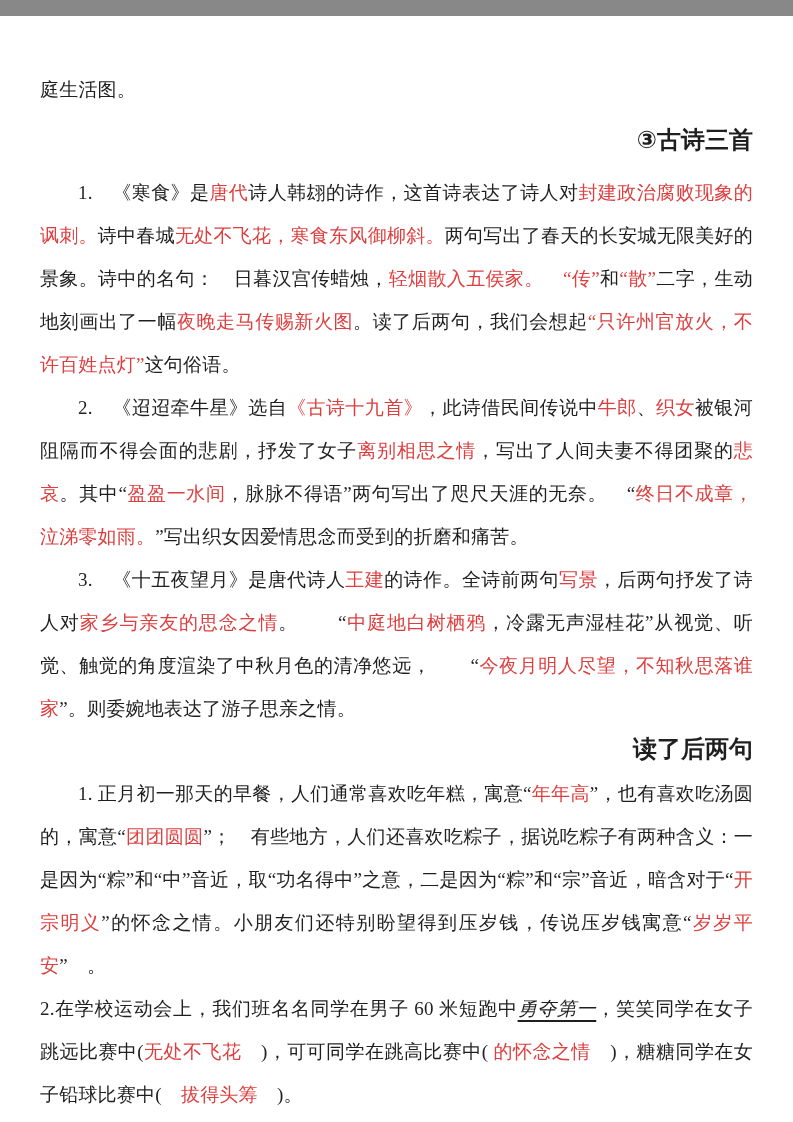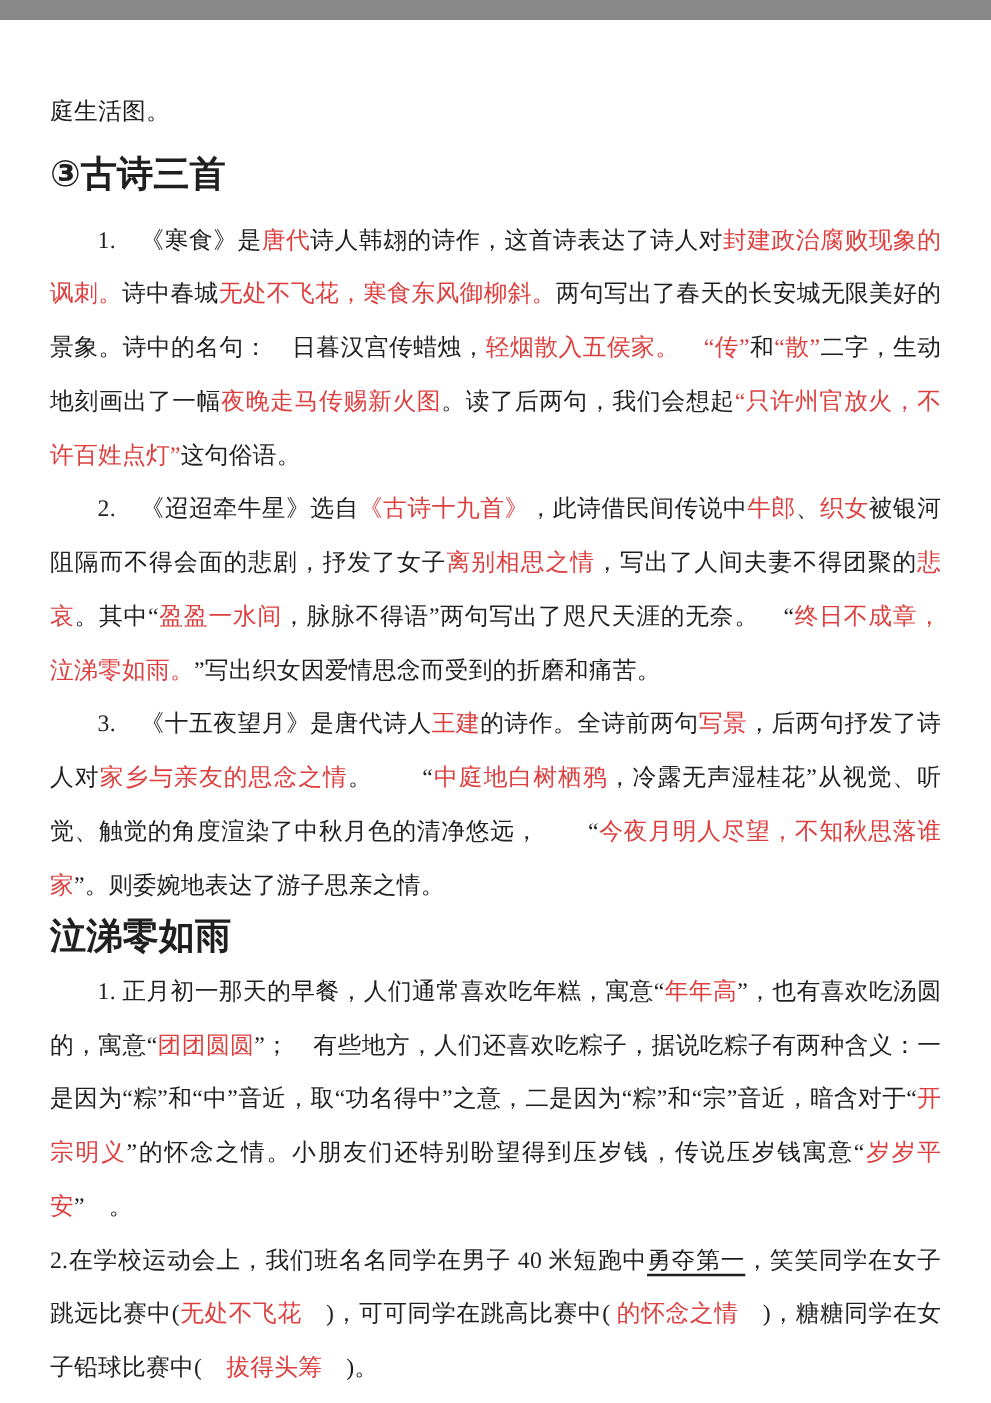--- a/index.html
+++ b/index.html
@@ -22,52 +22,53 @@
     color: var(--ink);
   }
   .para {
     margin: 0;
     text-align: justify;
     line-height: 43px;
     letter-spacing: 0.2px;
   }
   .para.indent { text-indent: 38px; }
   .section-title {
-    text-align: left;
+    text-align: right;
     color: var(--blue);
     font-family: "Liberation Sans", "DejaVu Sans", sans-serif;
     font-weight: bold;
-    font-size: 29px;
+    font-size: 24px;
     line-height: 34px;
     margin: 12px 0 14px 0;
   }
   .section-title.second { margin: 2px 0 6px 0; }
   .plain { color: var(--ink); }
   .red-u {
     color: var(--red);
     text-decoration-color: var(--red);
     text-decoration-thickness: 1.5px;
     text-underline-offset: 5px;
   }
   .black-u {
     color: var(--ink);
     text-decoration: underline;
     text-decoration-color: var(--ink);
     text-decoration-thickness: 1.5px;
     text-underline-offset: 5px;
+    font-style: italic;
   }
 </style>
 </head>
 <body>
 
 <div class="page">
   <div id="doc-content">
       <p class="para"><span class="plain">庭生活图。</span></p>
       <div class="section-title"><span class="plain">③古诗三首</span></div>
       <p class="para indent"><span class="plain">1.　《寒食》是</span><span class="red-u">唐代</span><span class="plain">诗人韩翃的诗作，这首诗表达了诗人对</span><span class="red-u">封建政治腐败现象的讽刺。</span><span class="plain">诗中春城</span><span class="red-u">无处不飞花，寒食东风御柳斜。</span><span class="plain">两句写出了春天的长安城无限美好的景象。诗中的名句：　日暮汉宫传蜡烛，</span><span class="red-u">轻烟散入五侯家。</span><span class="plain">　</span><span class="red-u">“传”</span><span class="plain">和</span><span class="red-u">“散”</span><span class="plain">二字，生动地刻画出了一幅</span><span class="red-u">夜晚走马传赐新火图</span><span class="plain">。读了后两句，我们会想起</span><span class="red-u">“只许州官放火，不许百姓点灯”</span><span class="plain">这句俗语。</span></p>
       <p class="para indent"><span class="plain">2.　《迢迢牵牛星》选自</span><span class="red-u">《古诗十九首》</span><span class="plain">，此诗借民间传说中</span><span class="red-u">牛郎</span><span class="plain">、</span><span class="red-u">织女</span><span class="plain">被银河阻隔而不得会面的悲剧，抒发了女子</span><span class="red-u">离别相思之情</span><span class="plain">，写出了人间夫妻不得团聚的</span><span class="red-u">悲哀</span><span class="plain">。其中“</span><span class="red-u">盈盈一水间</span><span class="plain">，脉脉不得语”两句写出了咫尺天涯的无奈。　“</span><span class="red-u">终日不成章，泣涕零如雨。</span><span class="plain">”写出织女因爱情思念而受到的折磨和痛苦。</span></p>
       <p class="para indent"><span class="plain">3.　《十五夜望月》是唐代诗人</span><span class="red-u">王建</span><span class="plain">的诗作。全诗前两句</span><span class="red-u">写景</span><span class="plain">，后两句抒发了诗人对</span><span class="red-u">家乡与亲友的思念之情</span><span class="plain">。　　“</span><span class="red-u">中庭地白树栖鸦</span><span class="plain">，冷露无声湿桂花”从视觉、听觉、触觉的角度渲染了中秋月色的清净悠远，　　“</span><span class="red-u">今夜月明人尽望，不知秋思落谁家</span><span class="plain">”。则委婉地表达了游子思亲之情。</span></p>
-      <div class="section-title second"><span class="plain">泣涕零如雨</span></div>
+      <div class="section-title second"><span class="plain">读了后两句</span></div>
       <p class="para indent"><span class="plain">1. 正月初一那天的早餐，人们通常喜欢吃年糕，寓意“</span><span class="red-u">年年高</span><span class="plain">”，也有喜欢吃汤圆的，寓意“</span><span class="red-u">团团圆圆</span><span class="plain">”；　有些地方，人们还喜欢吃粽子，据说吃粽子有两种含义：一是因为“粽”和“中”音近，取“功名得中”之意，二是因为“粽”和“宗”音近，暗含对于“</span><span class="red-u">开宗明义</span><span class="plain">”的怀念之情。小朋友们还特别盼望得到压岁钱，传说压岁钱寓意“</span><span class="red-u">岁岁平安</span><span class="plain">”　。</span></p>
-      <p class="para"><span class="plain">2.在学校运动会上，我们班名名同学在男子 40 米短跑中</span><span class="black-u">勇夺第一</span><span class="plain">，笑笑同学在女子跳远比赛中(</span><span class="red-u">无处不飞花</span><span class="plain">　)，可可同学在跳高比赛中( </span><span class="red-u">的怀念之情</span><span class="plain">　)，糖糖同学在女子铅球比赛中(　</span><span class="red-u">拔得头筹</span><span class="plain">　)。</span></p>
+      <p class="para"><span class="plain">2.在学校运动会上，我们班名名同学在男子 60 米短跑中</span><span class="black-u">勇夺第一</span><span class="plain">，笑笑同学在女子跳远比赛中(</span><span class="red-u">无处不飞花</span><span class="plain">　)，可可同学在跳高比赛中( </span><span class="red-u">的怀念之情</span><span class="plain">　)，糖糖同学在女子铅球比赛中(　</span><span class="red-u">拔得头筹</span><span class="plain">　)。</span></p>
       <p class="para indent"><span class="plain">3.《长歌行》是一首</span><span class="red-u">汉乐府</span><span class="plain">诗，是劝诫世人惜时奋进的名篇。其主旨诗句是</span><span class="red-u">“少壮不努力，老大徒伤悲”</span></p>
     </div>
 </div>
 
 </body></html>

